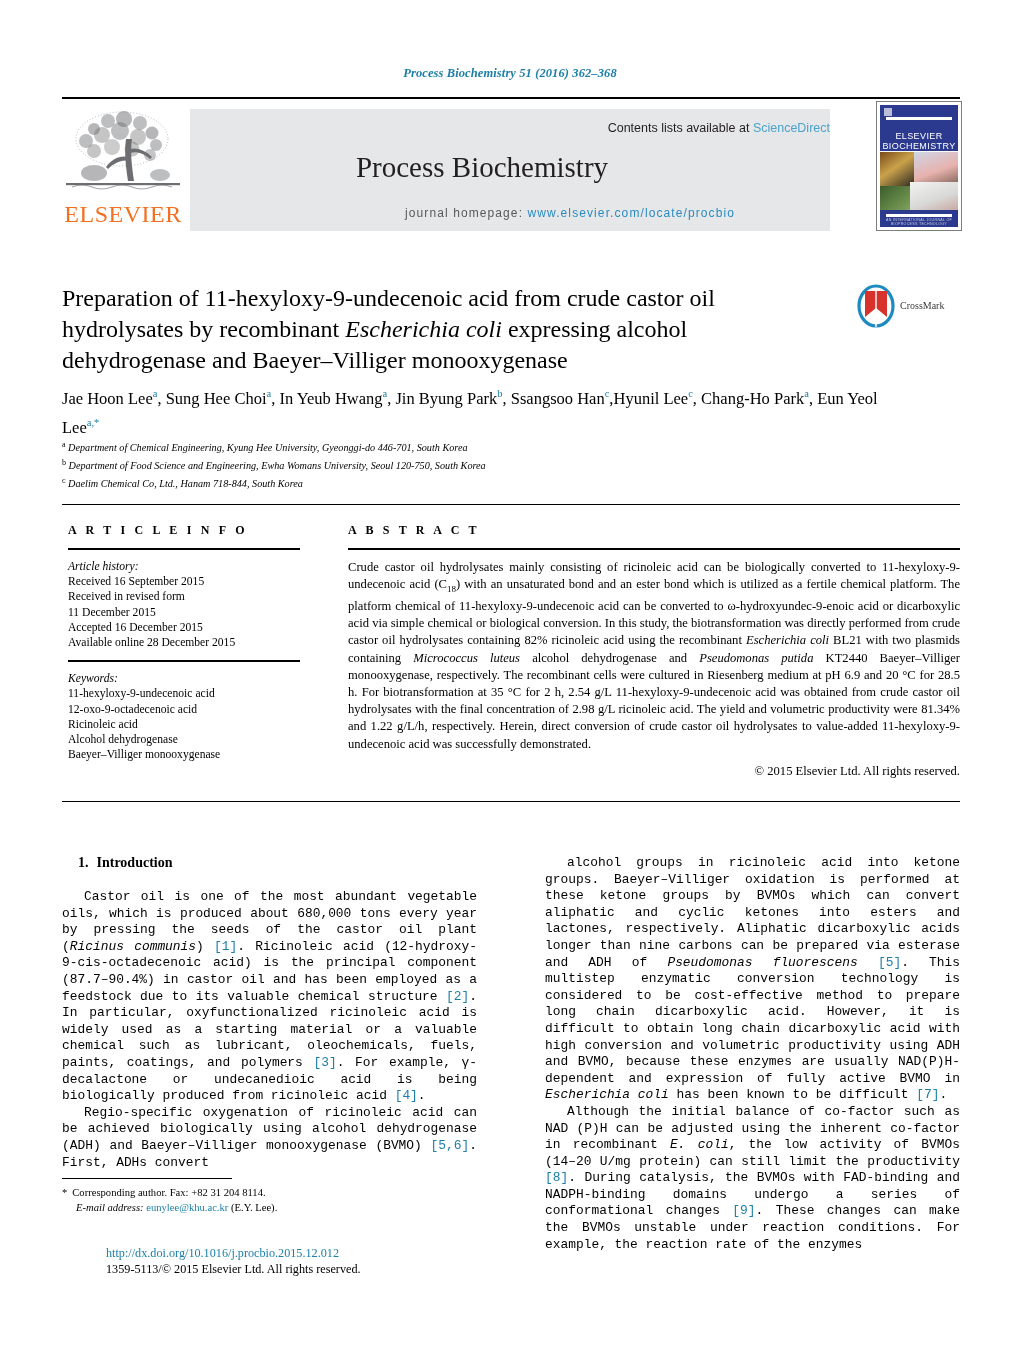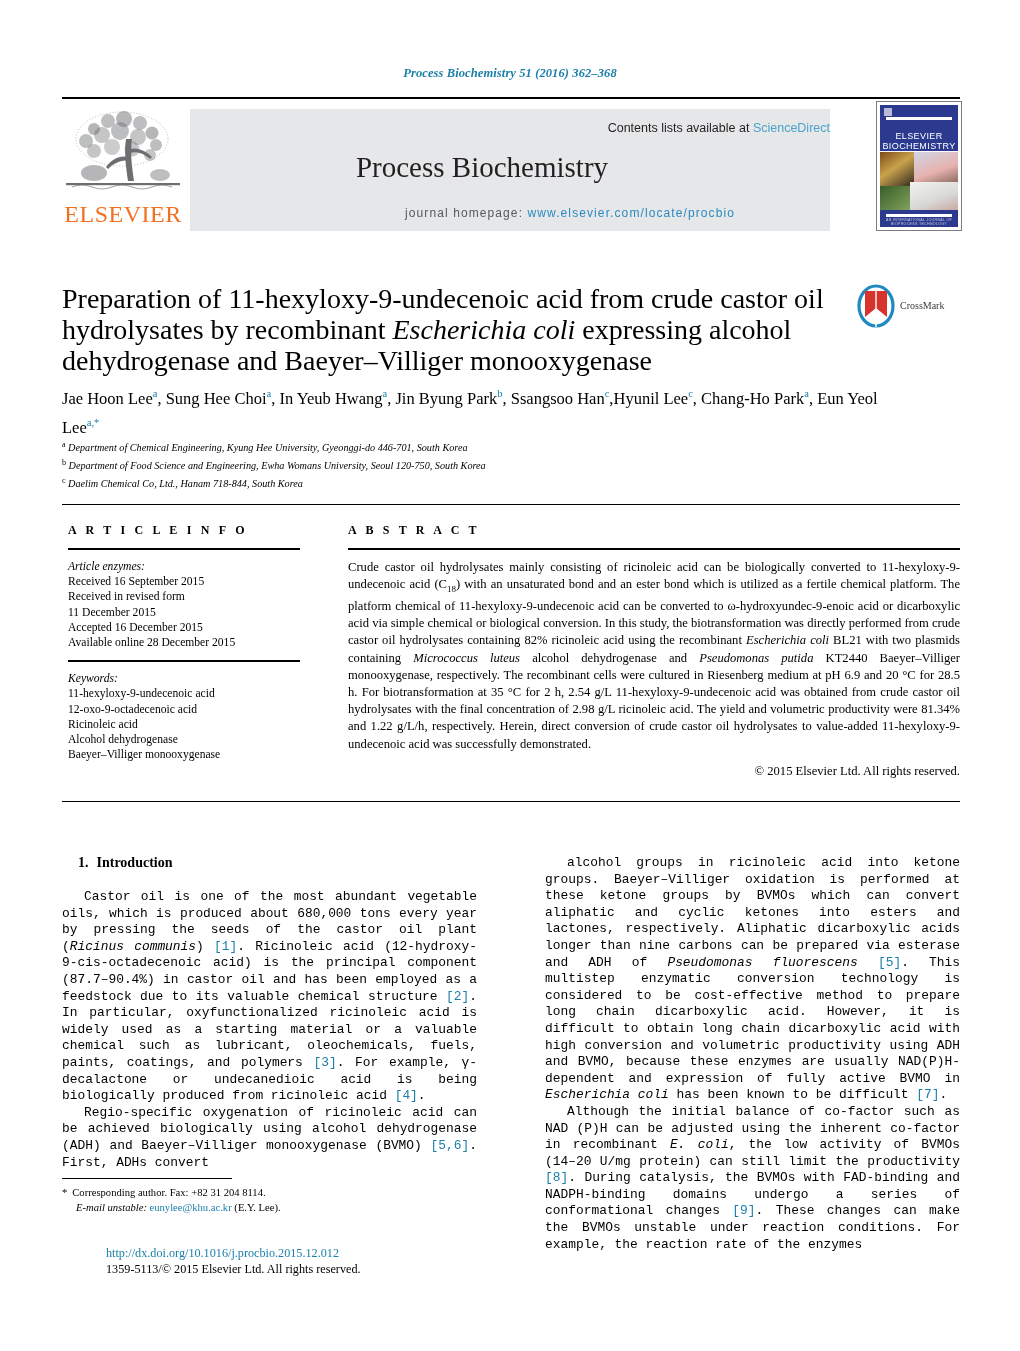--- a/index.html
+++ b/index.html
@@ -150,21 +150,21 @@
 
   
   .title-block {
     position: absolute;
     left: 62px;
     top: 283px;
     width: 790px;
   }
   .article-title {
     font-family: "Liberation Serif", serif;
-    font-size: 28px;
+    font-size: 24px;
     line-height: 31px;
     color: #000;
     margin: 0;
     font-weight: normal;
   }
   .article-title i { font-style: italic; }
 
   .crossmark {
     position: absolute;
     left: 856px;
@@ -428,21 +428,21 @@
       <div><sup>b</sup> Department of Food Science and Engineering, Ewha Womans University, Seoul 120-750, South Korea</div>
       <div><sup>c</sup> Daelim Chemical Co, Ltd., Hanam 718-844, South Korea</div>
     </div>
 
   <div class="sec-rule-top"></div>
 
   <div class="info-col">
     <div class="head-small">A R T I C L E    I N F O</div>
     <div class="hr-thick"></div>
     <div class="info-body">
-      <div class="it">Article enzymes:</div>
+      <div class="it">Article history:</div>
       <div id="history-lines">
           <div>Received 16 September 2015</div>
           <div>Received in revised form</div>
           <div>11 December 2015</div>
           <div>Accepted 16 December 2015</div>
           <div>Available online 28 December 2015</div>
         </div>
     </div>
     <div class="hr-thick"></div>
     <div class="info-body">
@@ -482,21 +482,21 @@
         <p class="para"><span>Although the initial balance of co-factor such as NAD (P)H can be adjusted using the inherent co-factor in recombinant </span><i>E. coli</i><span>, the low activity of BVMOs (14–20 U/mg protein) can still limit the productivity </span><span class="ref">[8]</span><span>. During catalysis, the BVMOs with FAD-binding and NADPH-binding domains undergo a series of conformational changes </span><span class="ref">[9]</span><span>. These changes can make the BVMOs unstable under reaction conditions. For example, the reaction rate of the enzymes</span></p>
       </div>
   </div>
 
   <div class="foot-rule"></div>
   <div class="footnote">
     <div>
       <span class="star">*</span><span>Corresponding author. Fax: +82 31 204 8114.</span>
     </div>
     <div class="footnote-line2">
-      <span class="it">E-mail unstable:</span>
+      <span class="it">E-mail address:</span>
       <span class="mail">eunylee@khu.ac.kr</span><span> (E.Y. Lee).</span>
     </div>
   </div>
 
   <div class="doi-block">
     <div class="doi-link">http://dx.doi.org/10.1016/j.procbio.2015.12.012</div>
     <div>1359-5113/© 2015 Elsevier Ltd. All rights reserved.</div>
   </div>
 
 </div>

